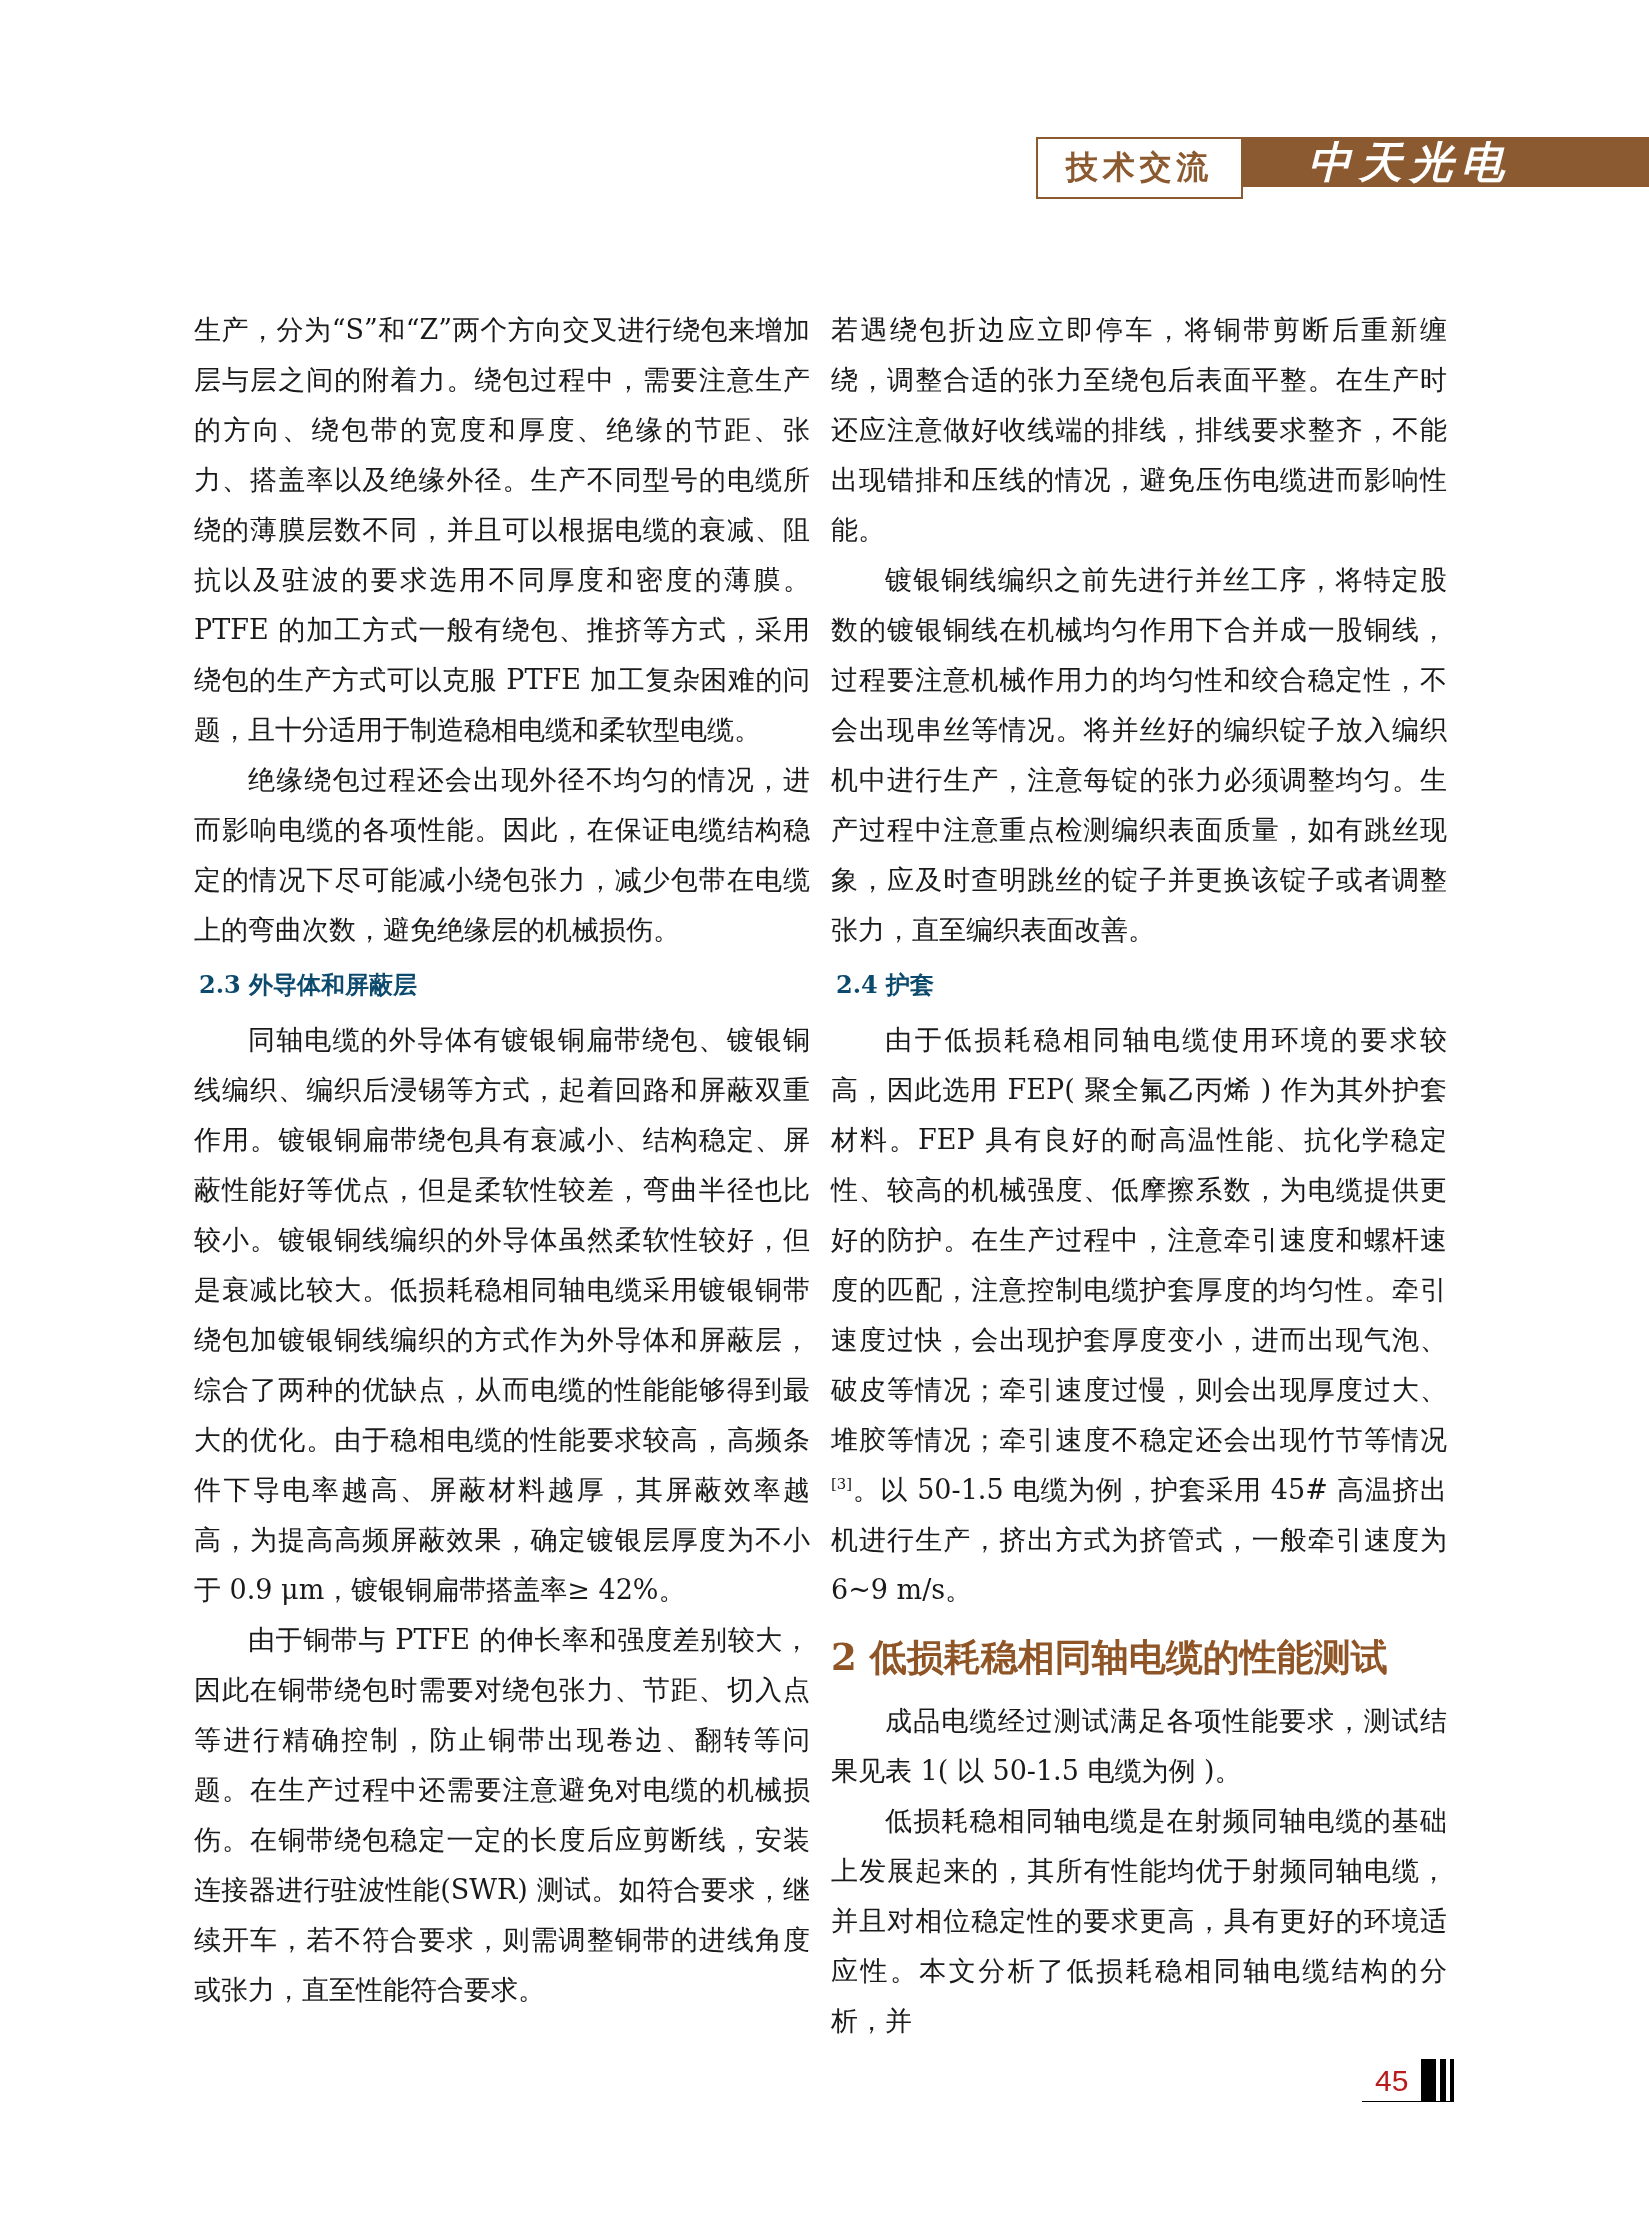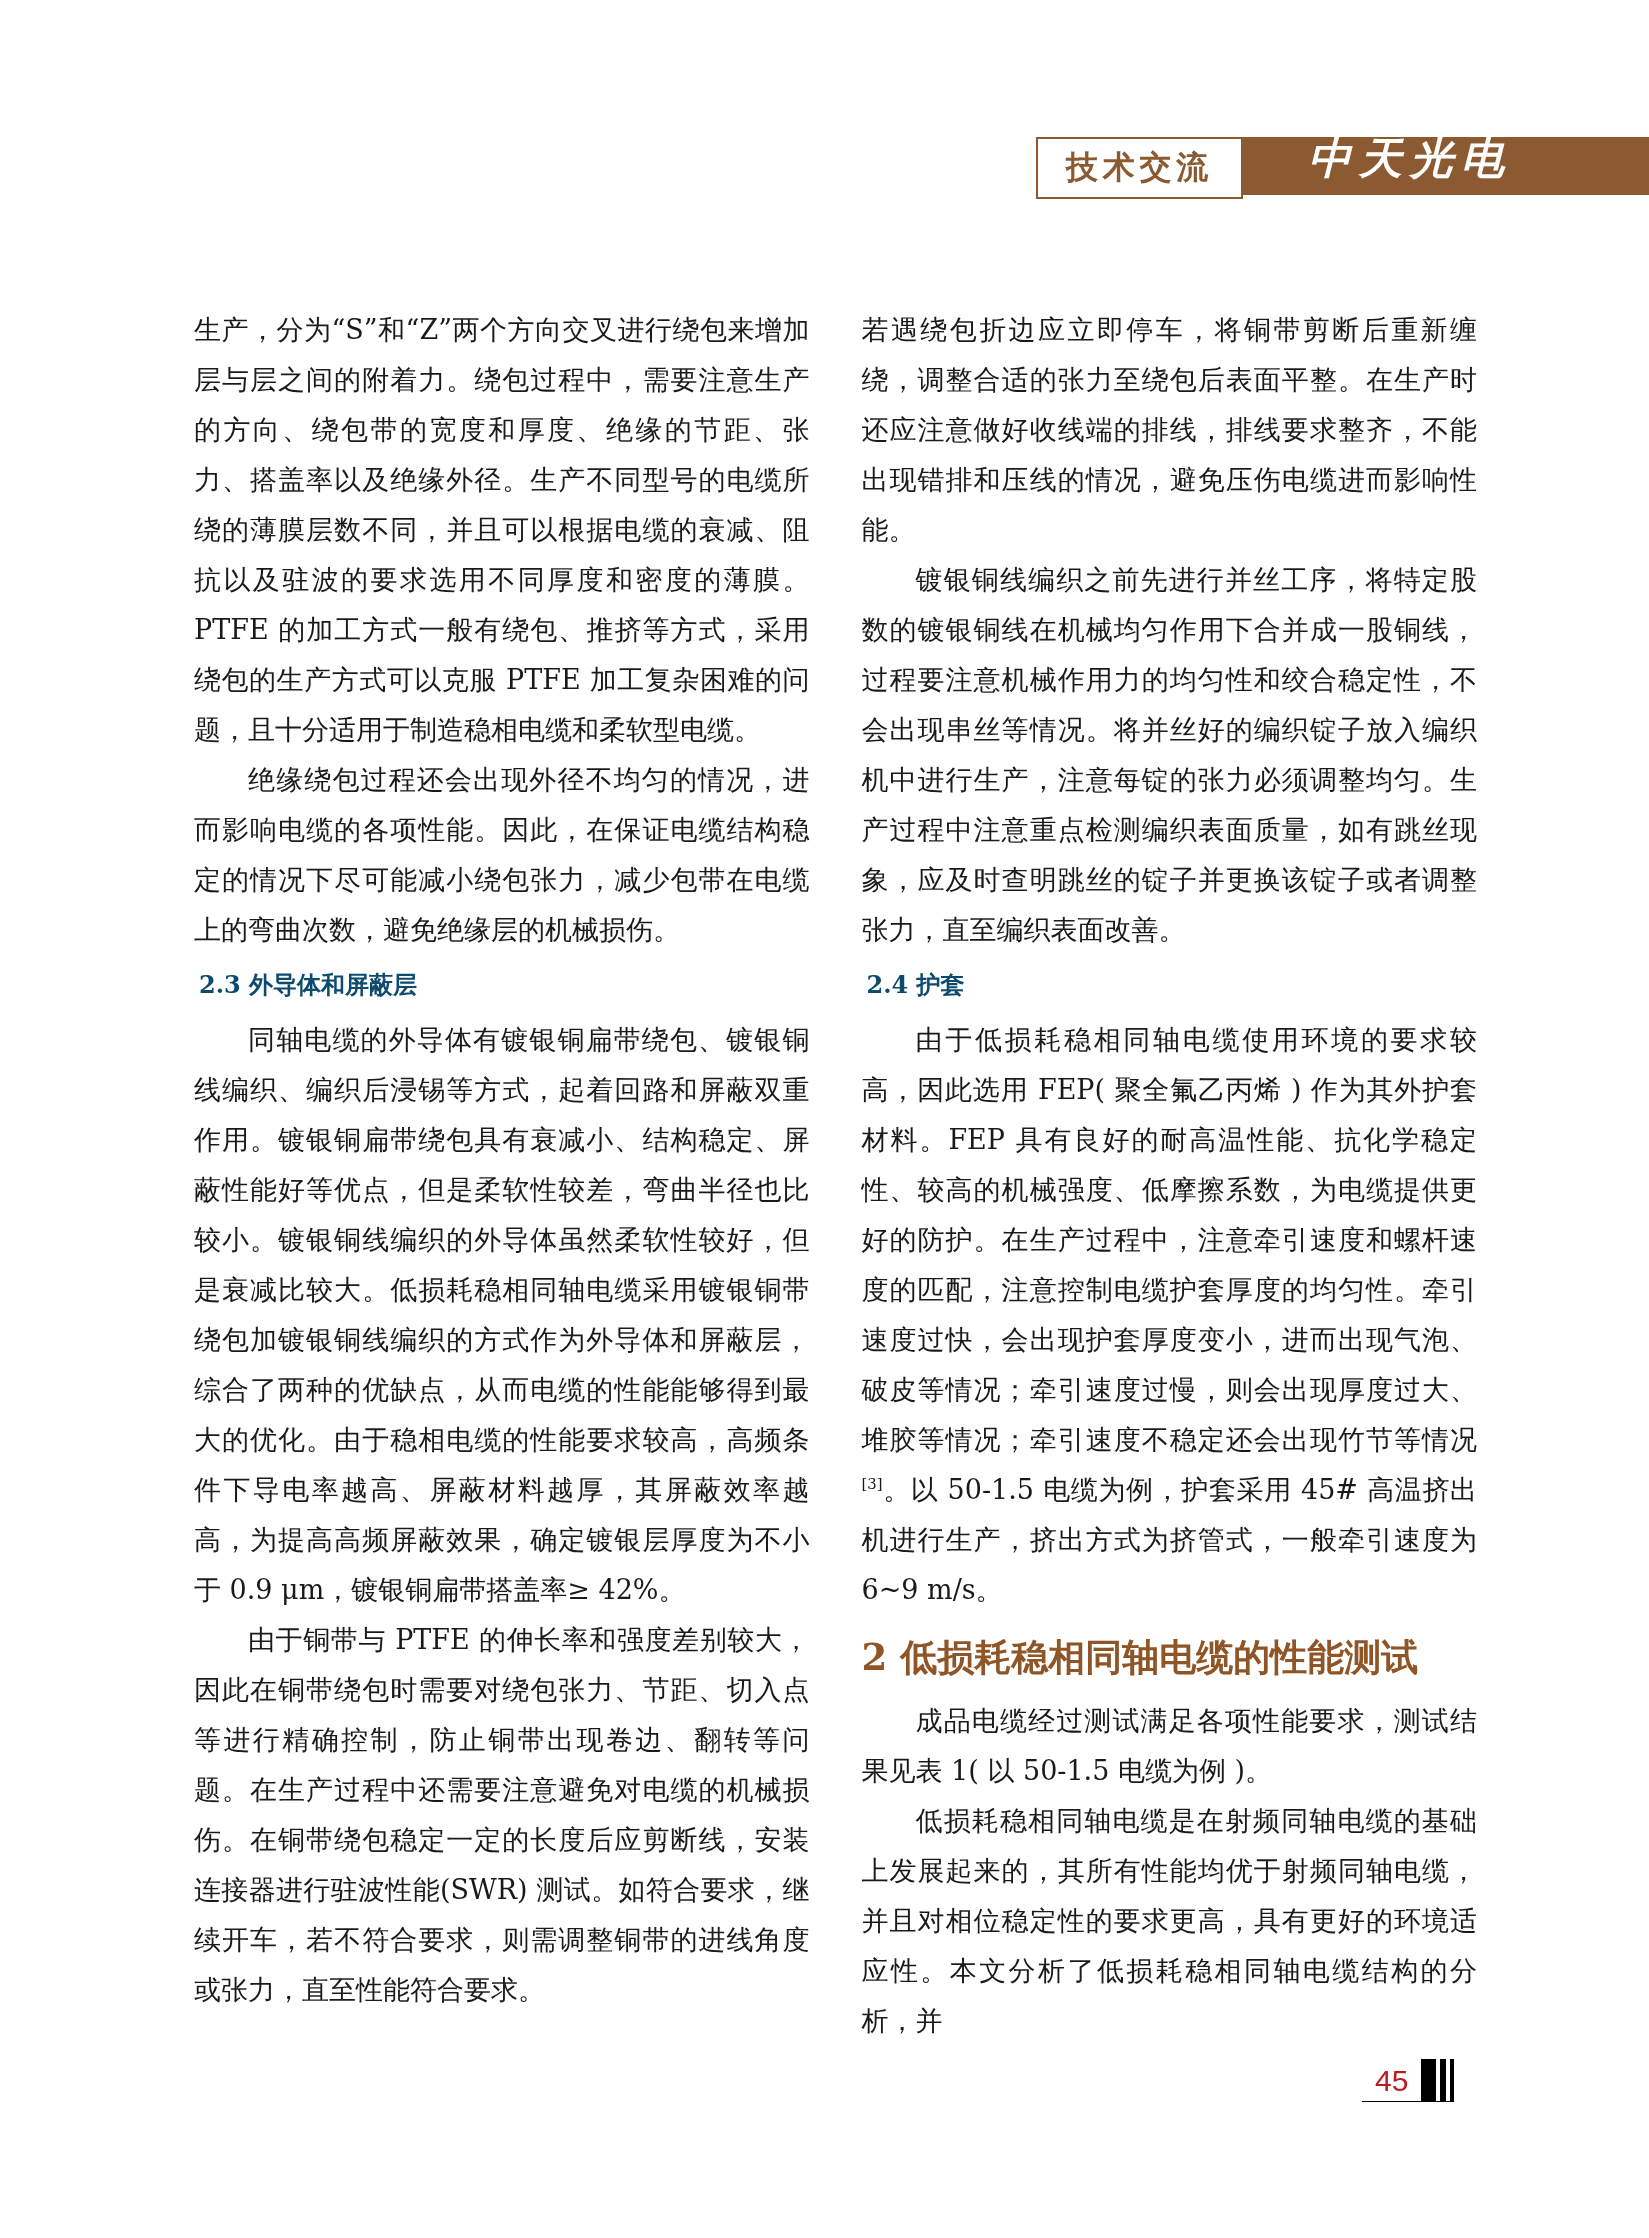--- a/index.html
+++ b/index.html
@@ -13,32 +13,32 @@
   .hdr .tag{
     position:absolute;left:1036px;top:0;width:207px;height:62px;box-sizing:border-box;
     background:#fff;border:2.4px solid var(--band-brown,#8B5A31);
     display:flex;align-items:center;justify-content:center;
   }
   .hdr .tag span{
     color:var(--band-brown,#8B5A31);font-size:32px;font-weight:600;letter-spacing:4.8px;
     font-family:"DejaVu Sans","Liberation Sans",sans-serif;
   }
   .hdr .band{
-    position:absolute;left:1243px;right:0;top:0;height:58px;
+    position:absolute;left:1243px;right:0;top:0;height:50px;
     background:var(--band-brown,#8B5A31);
-    display:flex;align-items:flex-start;
+    display:flex;align-items:center;
   }
   .hdr .logo{
     margin-left:65px;color:#ffffff;font-size:43px;font-weight:bold;font-style:italic;
     letter-spacing:8px;font-family:"DejaVu Serif",serif;line-height:1;
   }
   
   .columns{
     position:absolute;top:305px;left:194px;width:1283px;
-    display:flex;gap:52px;
+    display:flex;gap:21px;
   }
   .col{width:616px;font-size:27px;line-height:50px;text-align:justify;text-justify:inter-character;}
   .col p{margin:0;text-indent:2em;}
   .col p.noindent{text-indent:0;}
   .col h3.sub{
     margin:5px;font-size:24px;line-height:50px;font-weight:bold;color:#0c4a6e;
     font-family:"DejaVu Serif","Liberation Serif",serif;text-indent:0;
   }
   .col h2.brown{
     margin:14.4px 0 9.6px 0;font-size:37px;line-height:57px;font-weight:bold;

